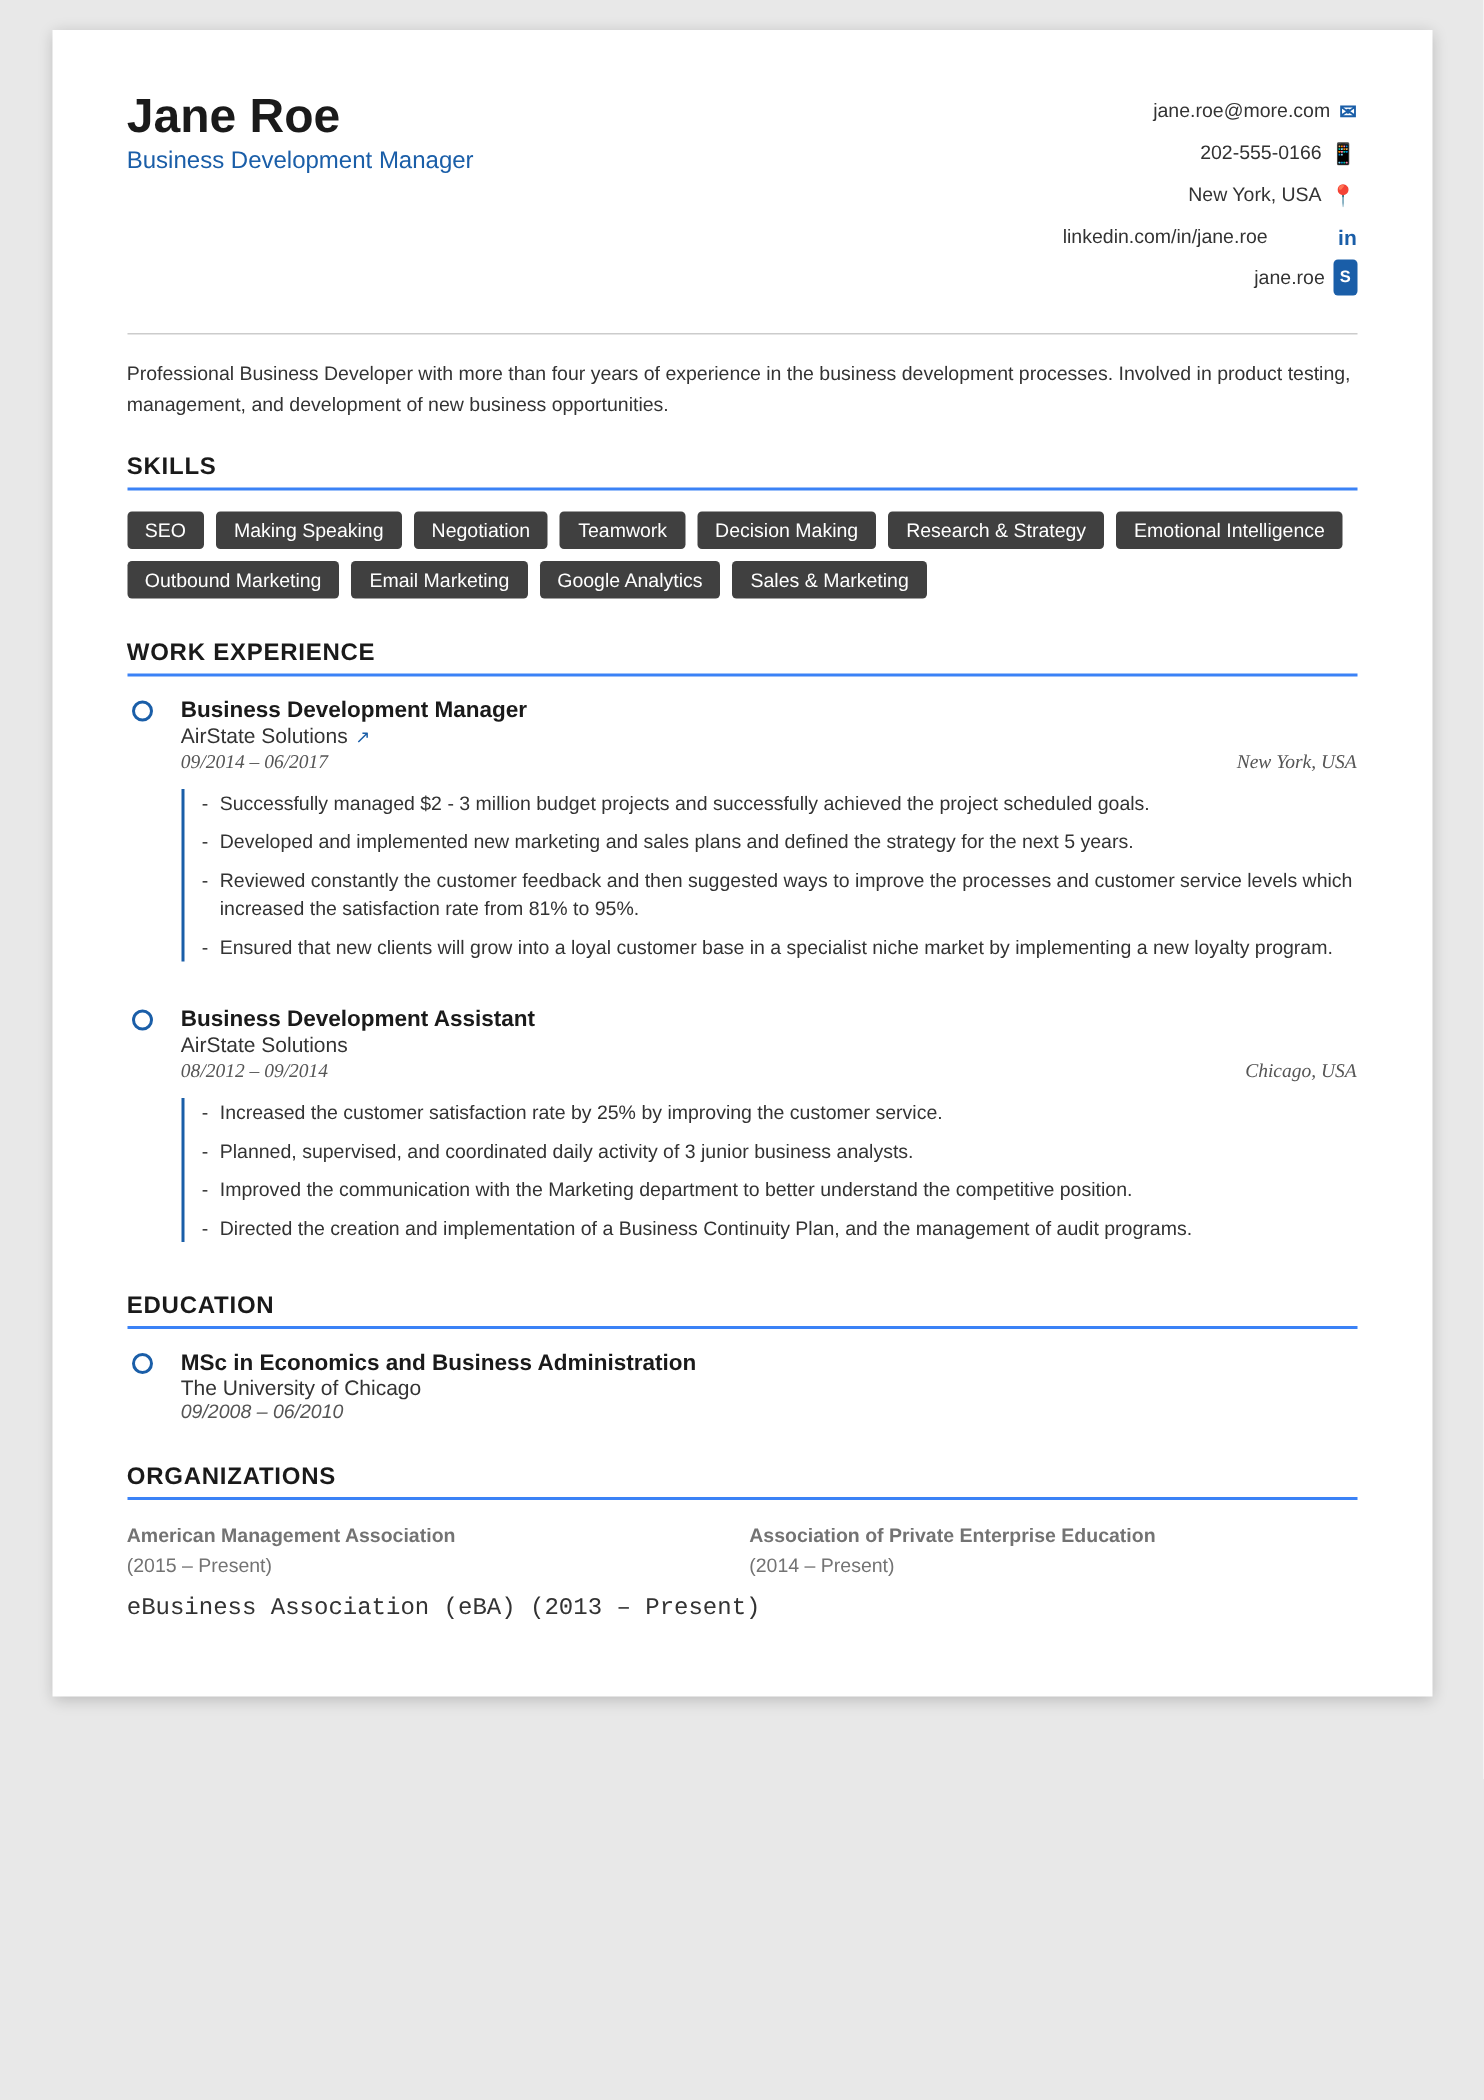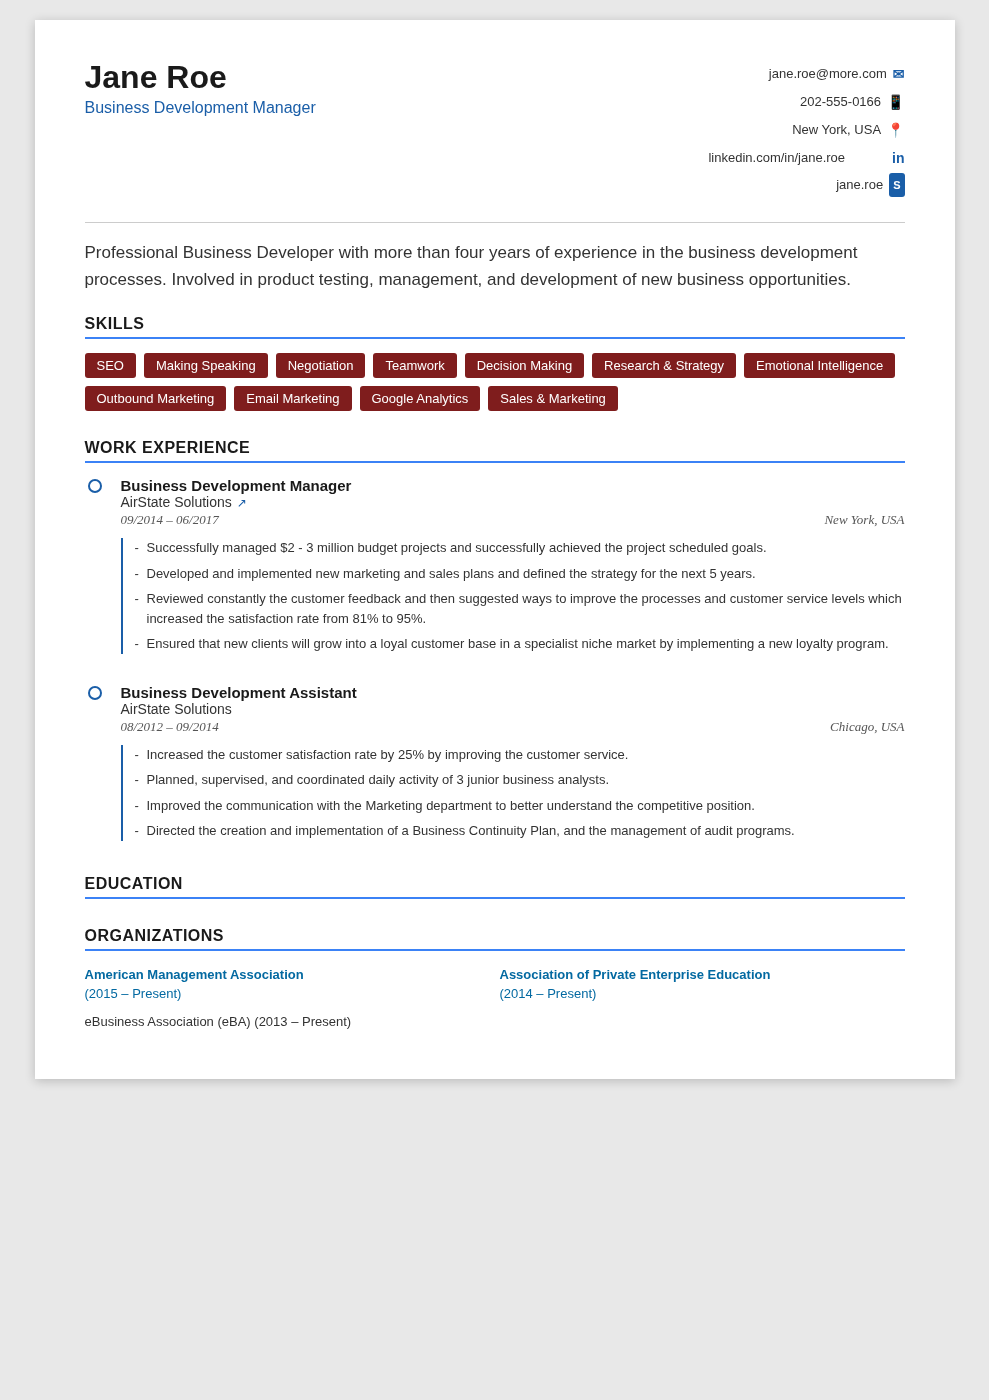--- a/index.html
+++ b/index.html
@@ -49,21 +49,21 @@
       gap: 6px;
     }
     .contact-icon {
       color: #1a5ea8;
       font-size: 14px;
       font-weight: bold;
     }
 
     
     .summary {
-      font-size: 17px;
+      font-size: 13px;
       color: #333;
       line-height: 1.6;
       margin-bottom: 22px;
       border-top: 1px solid #ccc;
       padding-top: 16px;
     }
 
     
     .section-title {
       font-size: 16px;
@@ -77,21 +77,21 @@
     }
 
     
     .skills-section { margin-bottom: 28px; }
     .skills-tags {
       display: flex;
       flex-wrap: wrap;
       gap: 8px;
     }
     .skill-tag {
-      background: #7f1d1d;
+      background: #404040;
       color: #fff;
       font-size: 13px;
       padding: 5px 12px;
       border-radius: 3px;
       white-space: nowrap;
     }
 
     
     .work-section { margin-bottom: 28px; }
     .work-item {
@@ -184,27 +184,28 @@
       color: #555;
     }
 
     
     .org-section {}
     .org-grid {
       display: grid;
       grid-template-columns: 1fr 1fr;
       gap: 10px;
       font-size: 13px;
-      color: #0369a1;
+      color: #737373;
       line-height: 1.5;
     }
     .org-single {
-      font-size: 13px;
+      font-size: 16px;
       color: #333;
       margin-top: 10px;
+      font-family: Liberation Mono, monospace;
     }
   </style>
 </head>
 <body>
 
 <div class="resume">
 
   <div class="header">
     <div class="header-left">
       <div class="header-name">Jane Roe</div>
@@ -297,20 +298,32 @@
               <li>Improved the communication with the Marketing department to better understand the competitive position.</li>
               <li>Directed the creation and implementation of a Business Continuity Plan, and the management of audit programs.</li>
             </ul>
           </div>
         </div>
       </div>
   </div>
 
   <div class="edu-section">
     <div class="section-title">EDUCATION</div>
+    <div id="edu-container">
+        <div class="edu-item">
+          <div class="timeline-dot">
+            <div class="dot"></div>
+          </div>
+          <div class="edu-content">
+            <div class="edu-degree">MSc in Economics and Business Administration</div>
+            <div class="edu-school">The University of Chicago</div>
+            <div class="edu-date">09/2008 – 06/2010</div>
+          </div>
+        </div>
+      </div>
   </div>
 
   <div class="org-section">
     <div class="section-title">ORGANIZATIONS</div>
     <div class="org-grid" id="org-grid">
         <div><strong>American Management Association</strong><br>(2015 – Present)</div>
         <div><strong>Association of Private Enterprise Education</strong><br>(2014 – Present)</div>
       </div>
     <div class="org-single">eBusiness Association (eBA) (2013 – Present)</div>
   </div>

